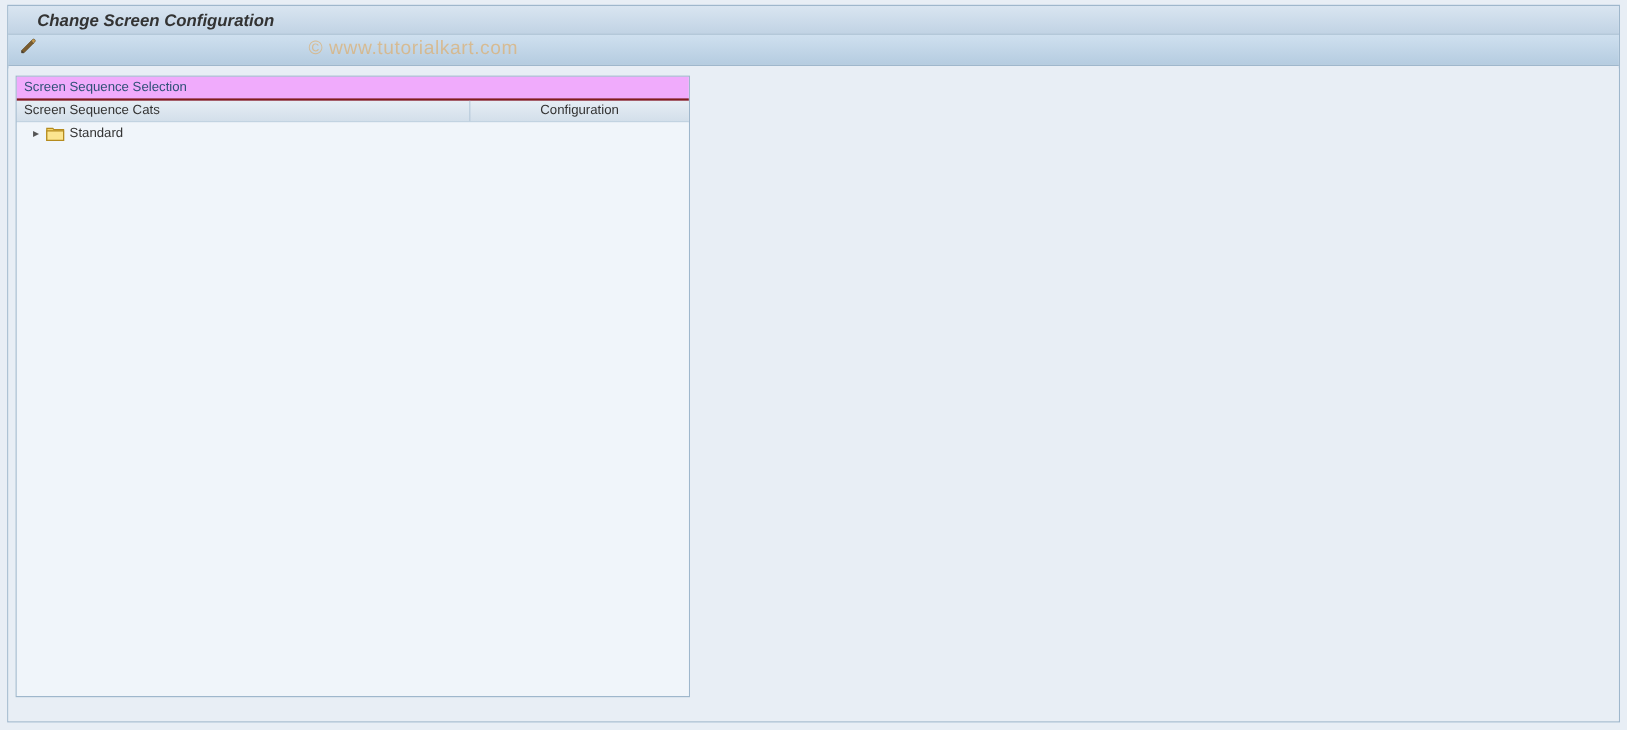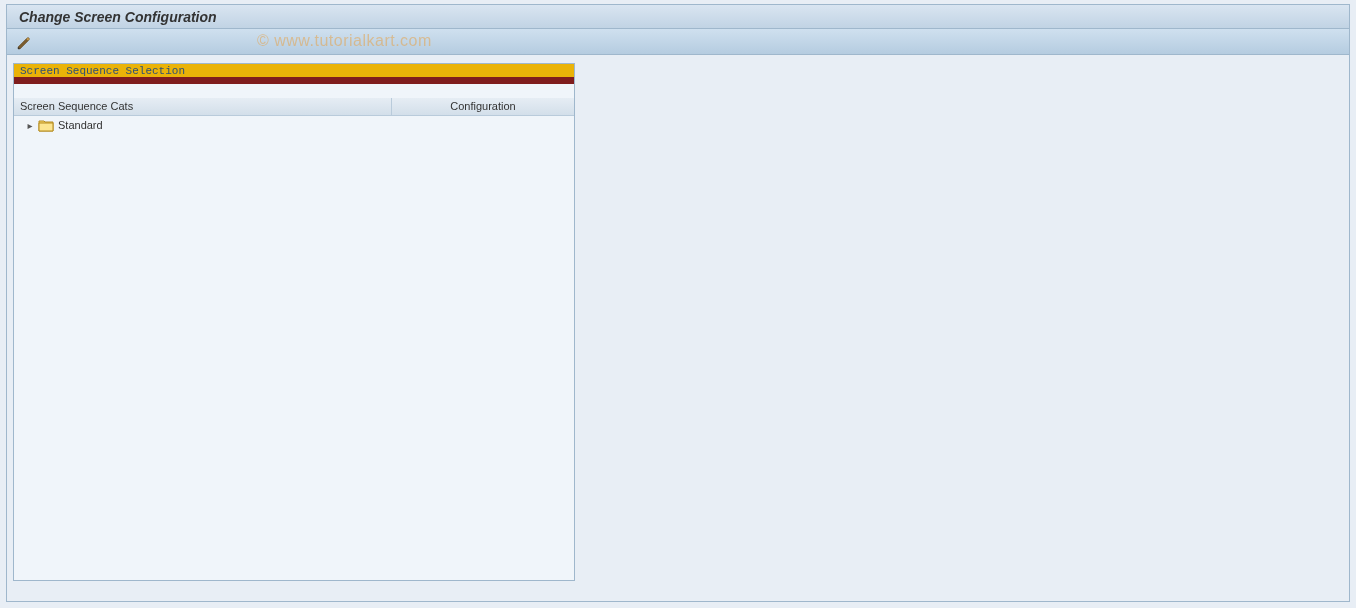--- a/index.html
+++ b/index.html
@@ -25,34 +25,34 @@
       bottom: 6px;
       border: 1px solid #9fb7cc;
       background: #e8eef5;
     }
     .title-bar {
       height: 24px;
       background: linear-gradient(to bottom, #d9e5f1 0%, #c1d3e4 100%);
       border-bottom: 1px solid #9fb7cc;
       display: flex;
       align-items: center;
-      padding: 0 12px;
+      padding: 0 24px;
     }
     .title-bar-text {
       font-weight: bold;
       font-style: italic;
       font-size: 14px;
       color: #333;
     }
     .toolbar {
       height: 26px;
       background: linear-gradient(to bottom, #cfe0ef 0%, #b5cce0 100%);
       border-bottom: 1px solid #9fb7cc;
       display: flex;
-      align-items: flex-end;
+      align-items: flex-start;
       padding: 0 6px;
       position: relative;
     }
     .toolbar-btn {
       width: 22px;
       height: 20px;
       display: flex;
       align-items: center;
       justify-content: center;
       cursor: pointer;
@@ -80,37 +80,35 @@
     .panel {
       width: 562px;
       height: 518px;
       border: 1px solid #9fb7cc;
       background: #f0f5fa;
       display: flex;
       flex-direction: column;
     }
     .panel-title {
       height: 20px;
-      background: #eab308;
-      border-bottom: 7px solid #7f1d1d;
+      background: #f0abfc;
+      border-bottom: 2px solid #7f1d1d;
       display: flex;
       align-items: center;
       padding: 0 6px;
       color: #2f5177;
       font-size: 11px;
-      font-family: Liberation Mono, monospace;
     }
     .tree-header {
       height: 18px;
       display: flex;
       background: linear-gradient(to bottom, #e6edf4 0%, #d3dfea 100%);
       border-bottom: 1px solid #b9cbdb;
       font-size: 11px;
       color: #333;
-      margin-top: 14px;
     }
     .tree-header .col1 {
       width: 378px;
       padding: 2px 6px;
       border-right: 1px solid #b9cbdb;
     }
     .tree-header .col2 {
       flex: 1;
       padding: 2px 6px;
       text-align: center;

